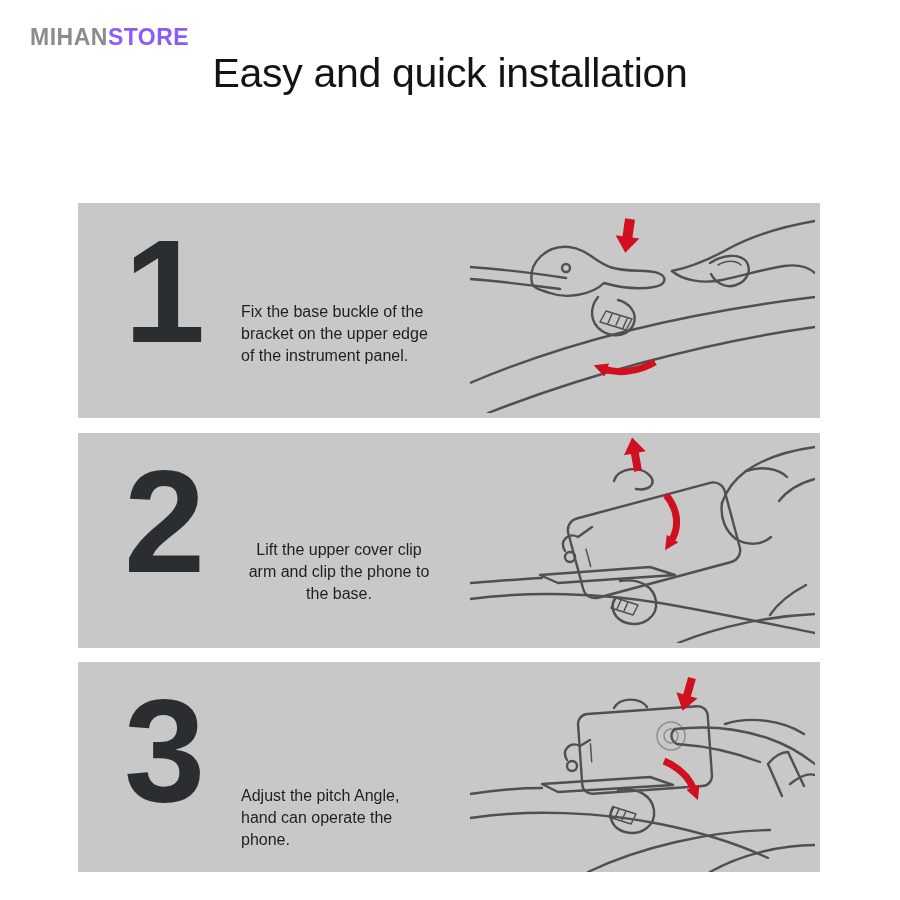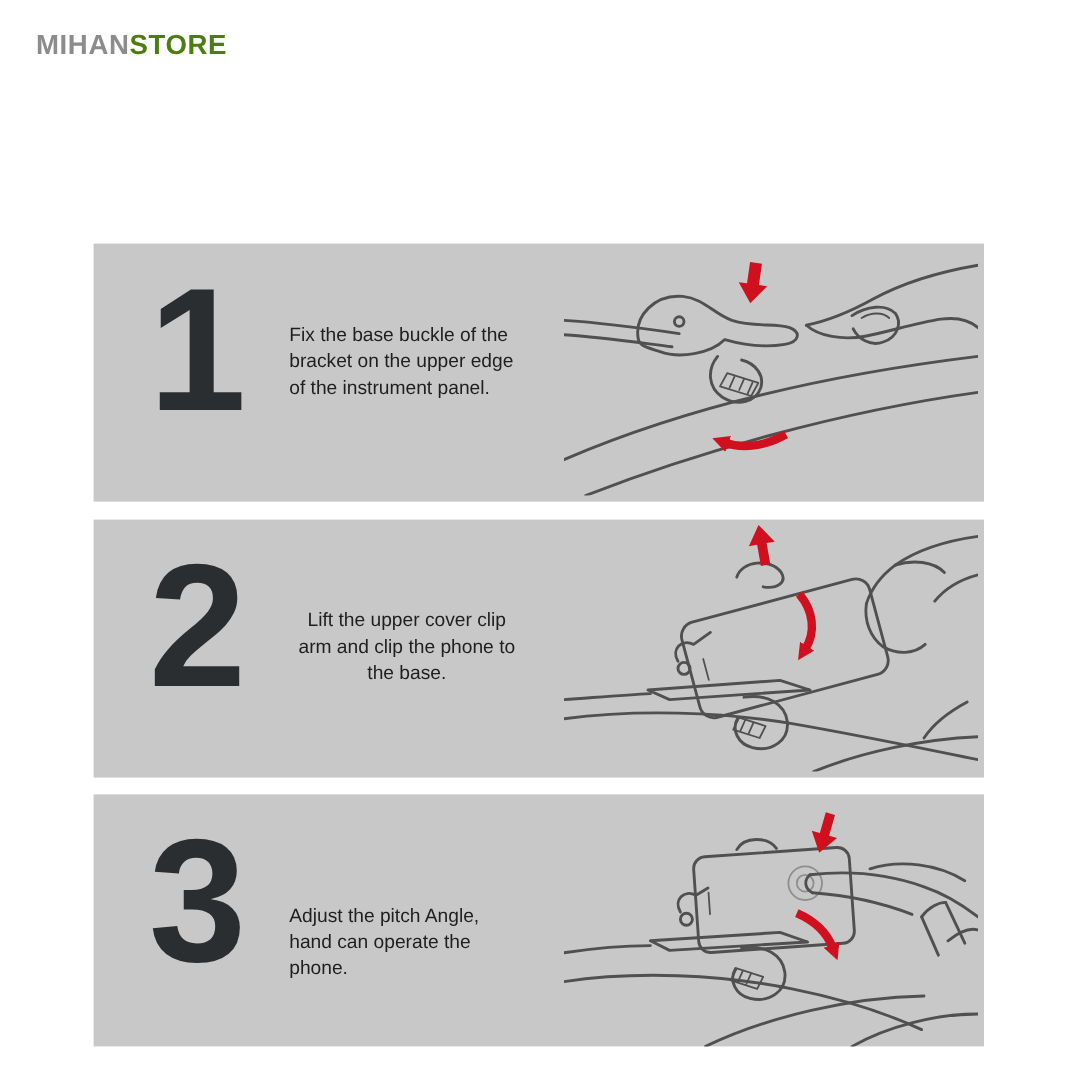--- a/index.html
+++ b/index.html
@@ -1,53 +1,54 @@
 <!DOCTYPE html>
 <html><head>
 <meta charset="utf-8">
 <style>
   html,body{margin:0;padding:0;background:#ffffff;}
   .canvas{position:relative;width:900px;height:900px;background:#ffffff;overflow:hidden;
           font-family:"Liberation Sans",sans-serif;}
   
   .brand{position:absolute;left:30px;top:24px;font-size:23px;font-weight:bold;letter-spacing:.5px;}
   .brand-gray{color:#8c8c8c;text-align:center;}
-  .brand-rose{color:#4d7c0f;}
+  .brand-rose{color:#8b5cf6;}
   
   .page-title{position:absolute;left:78px;width:744px;top:50px;text-align:center;
               font-size:41px;font-weight:500;color:#141414;letter-spacing:-.3px;white-space:nowrap;}
   
   .panel{position:absolute;left:78px;width:742px;height:215px;background:#c8c8c8;}
   .panel-1{top:203px;}
   .panel-2{top:433px;}
   .panel-3{top:662px;height:210px;}
   .step-num{position:absolute;left:46px;top:16px;font-size:146px;line-height:1;
             font-weight:bold;color:#2b2e30;}
   .step-text{position:absolute;left:163px;width:196px;font-size:16px;line-height:22px;
-             color:#1f1f1f;}
+             color:#1f1f1f;margin-top:32px;}
   .text-1{top:66px;}
   .text-2{top:74px;text-align:center;}
   .text-3{top:91px;}
   .illus{position:absolute;left:392px;top:2px;width:345px;height:208px;}
   
   .ln{fill:none;stroke:#505050;stroke-width:2.4;stroke-linecap:round;stroke-linejoin:round;}
   .thin{stroke-width:1.5;}
   .ripple{stroke:#8f8f8f;}
   .redln{fill:none;stroke:#d0101f;stroke-width:7;stroke-linecap:butt;}
   .red{fill:#d0101f;}
 </style>
 </head>
 <body>
 
 <div class="canvas">
 
   <div class="brand">
     <span class="brand-gray">MIHAN</span><span class="brand-rose">STORE</span>
   </div>
 
+  <div class="page-title">Easy and quick installation</div>
 
   <div class="panel panel-1">
     <div class="step-num">1</div>
     <div class="step-text text-1">Fix the base buckle of the bracket on the upper edge of the instrument panel.</div>
     <svg class="illus" viewBox="0 0 345 208" aria-label="hand-pressing-bracket-buckle-onto-dashboard-edge-with-red-arrows">
       <defs>
         <marker id="ah1" markerUnits="userSpaceOnUse" markerWidth="20" markerHeight="20" refX="3" refY="7" orient="auto">
           <path d="M0,0 L14,7 L0,14 Z" fill="#d0101f"></path>
         </marker>
       </defs>

